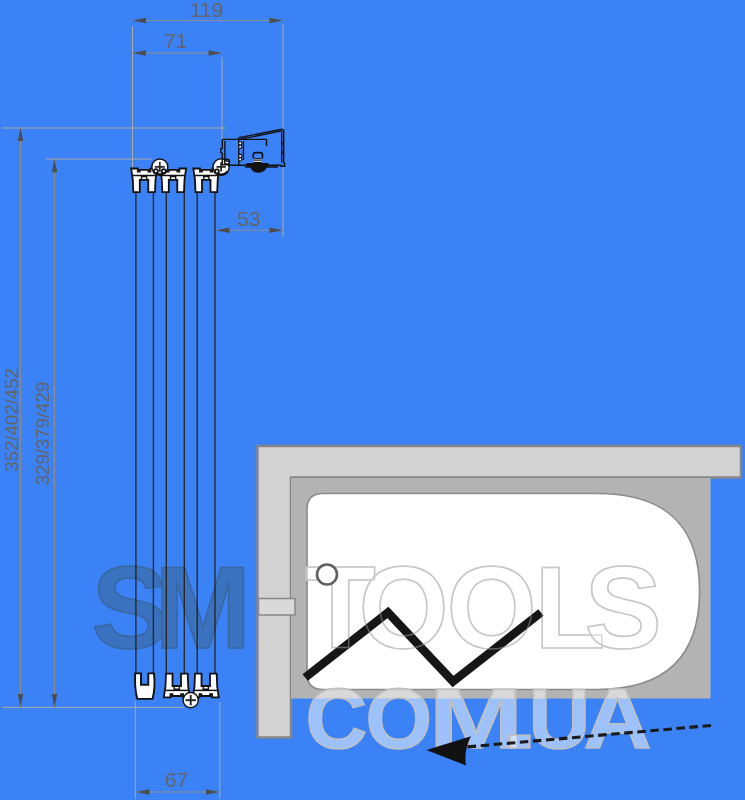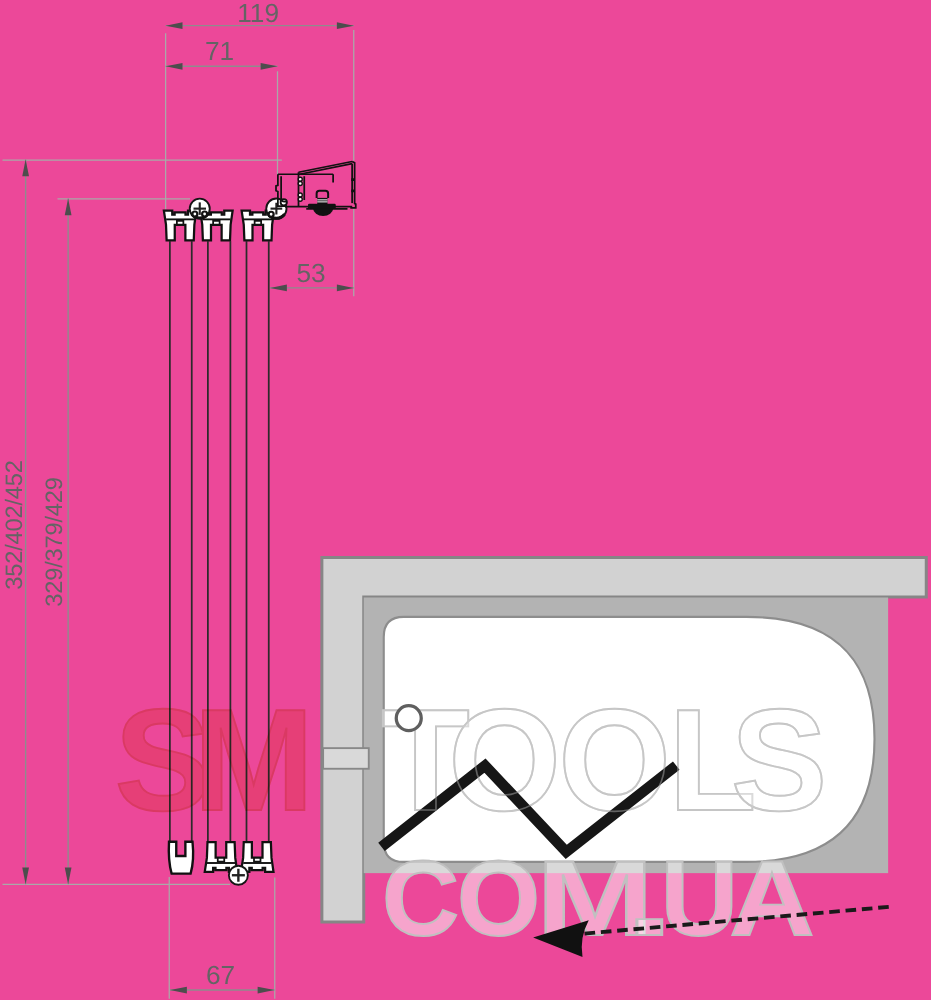--- a/index.html
+++ b/index.html
@@ -1,16 +1,16 @@
 <!DOCTYPE html>
 <html><head>
 <meta charset="utf-8">
 <style>
   html,body{margin:0;padding:0;background:#fff;}
-  #page{position:relative;width:745px;height:800px;background:#ec4899;overflow:hidden;}
+  #page{position:relative;width:745px;height:800px;background:#3b82f6;overflow:hidden;}
   svg{position:absolute;left:0;top:0;}
   text{font-family:"Liberation Sans",sans-serif;}
 </style>
 </head>
 <body>
 <div id="page">
 <svg width="745" height="800" viewBox="0 0 745 800">
 <defs>
   <g id="toolsg" font-weight="bold" font-size="116">
     <text x="305" y="648">T</text>

